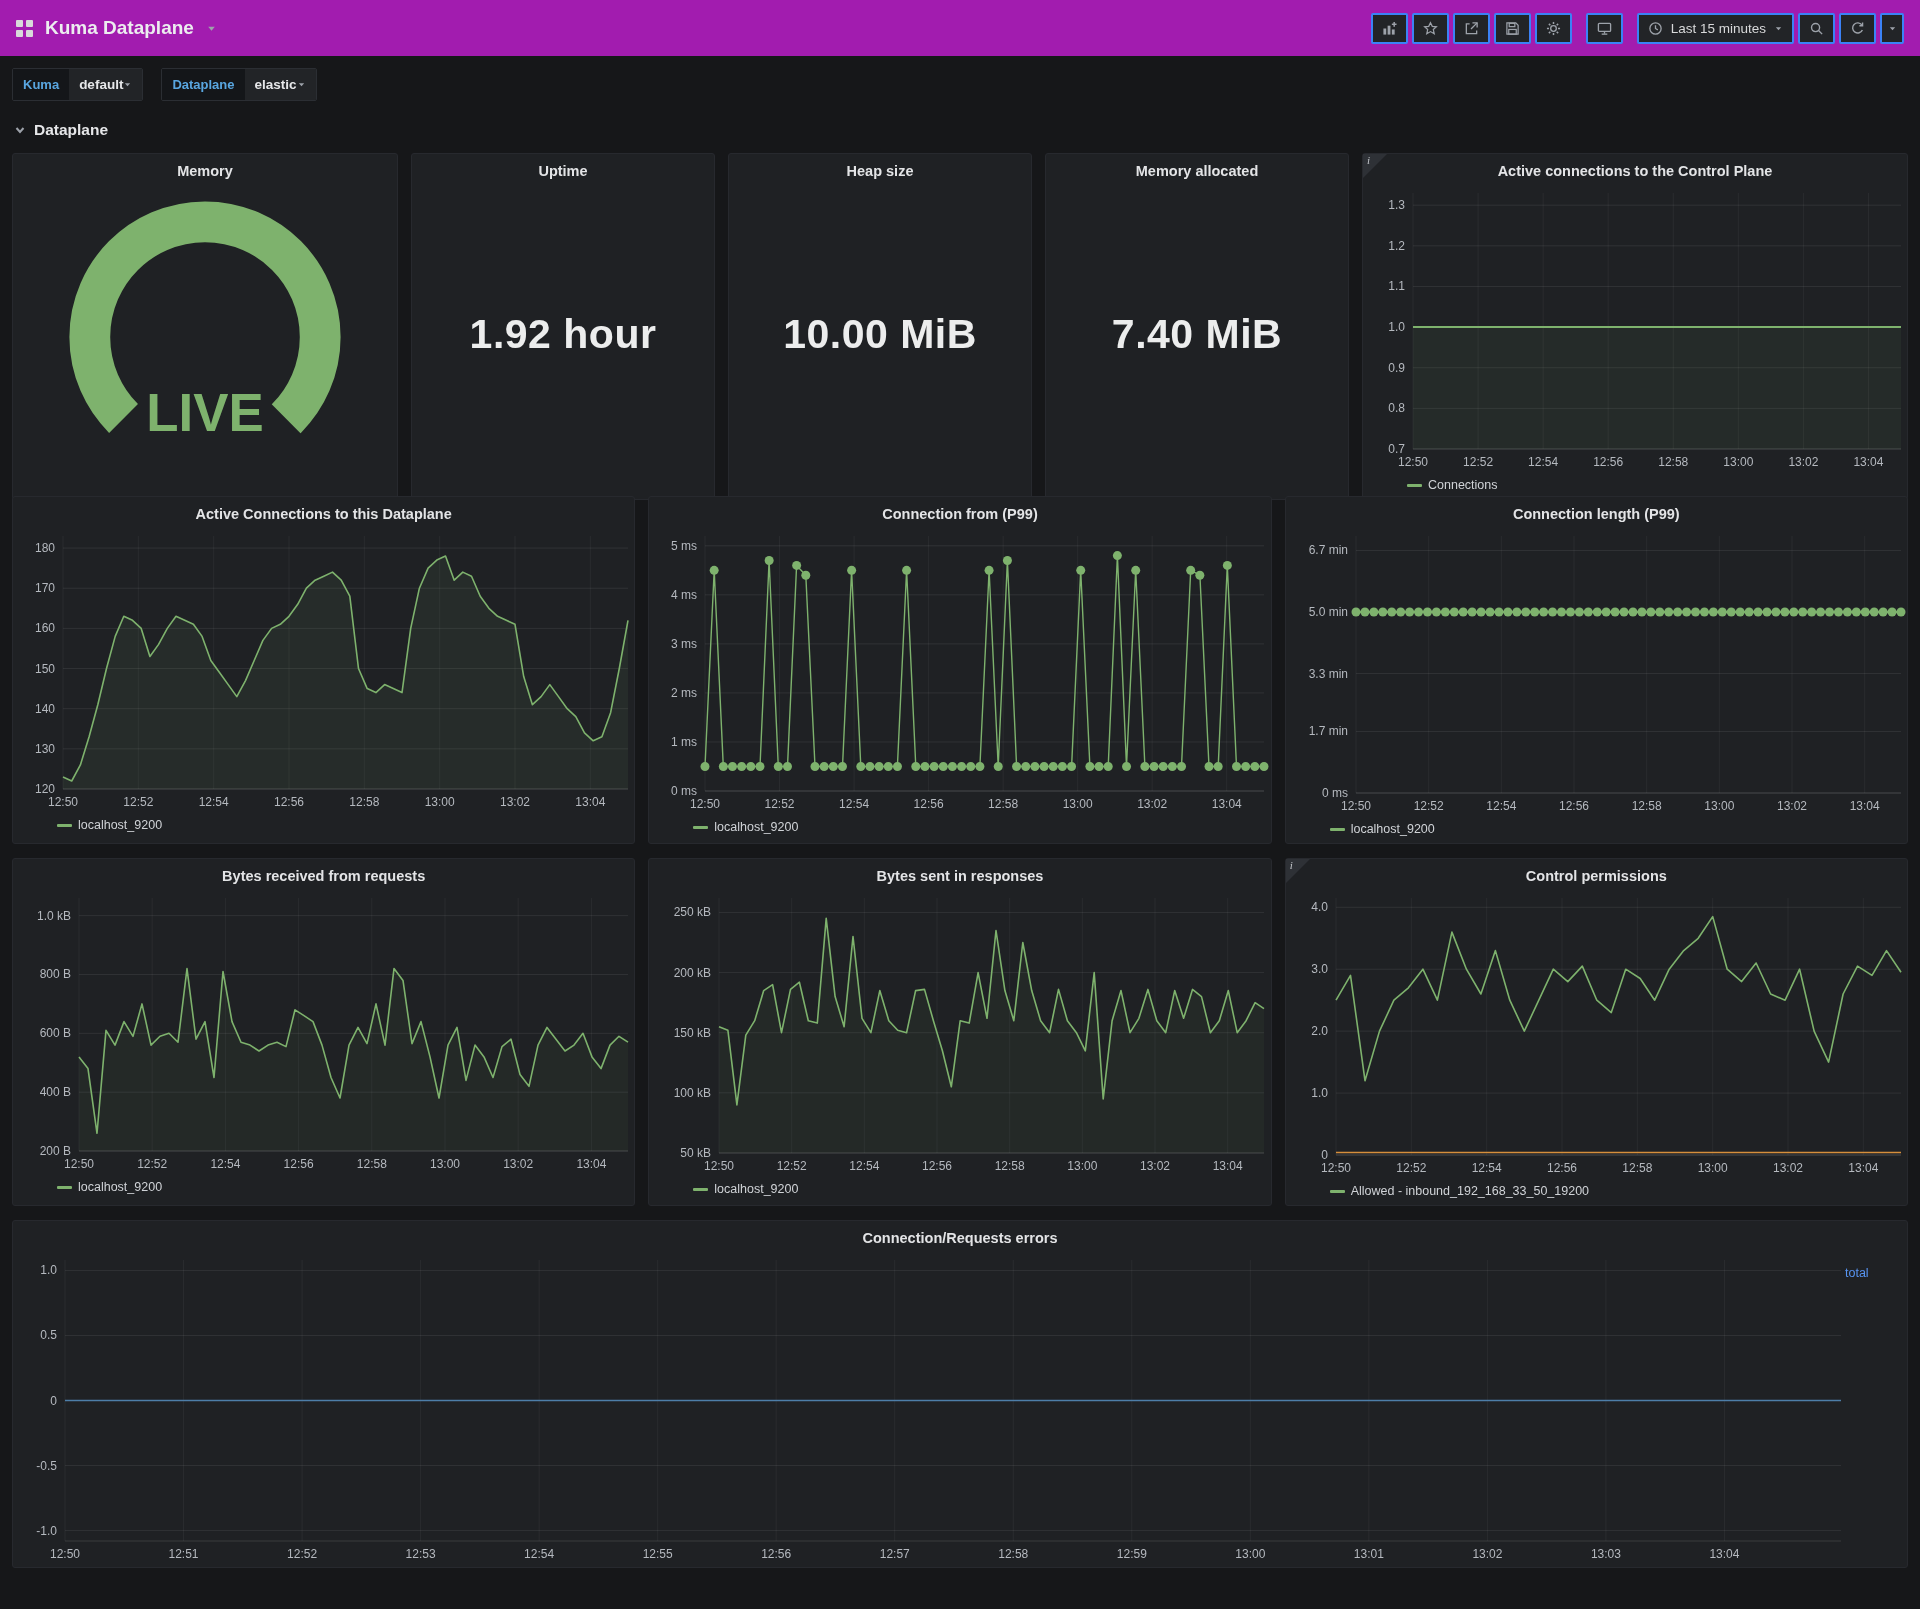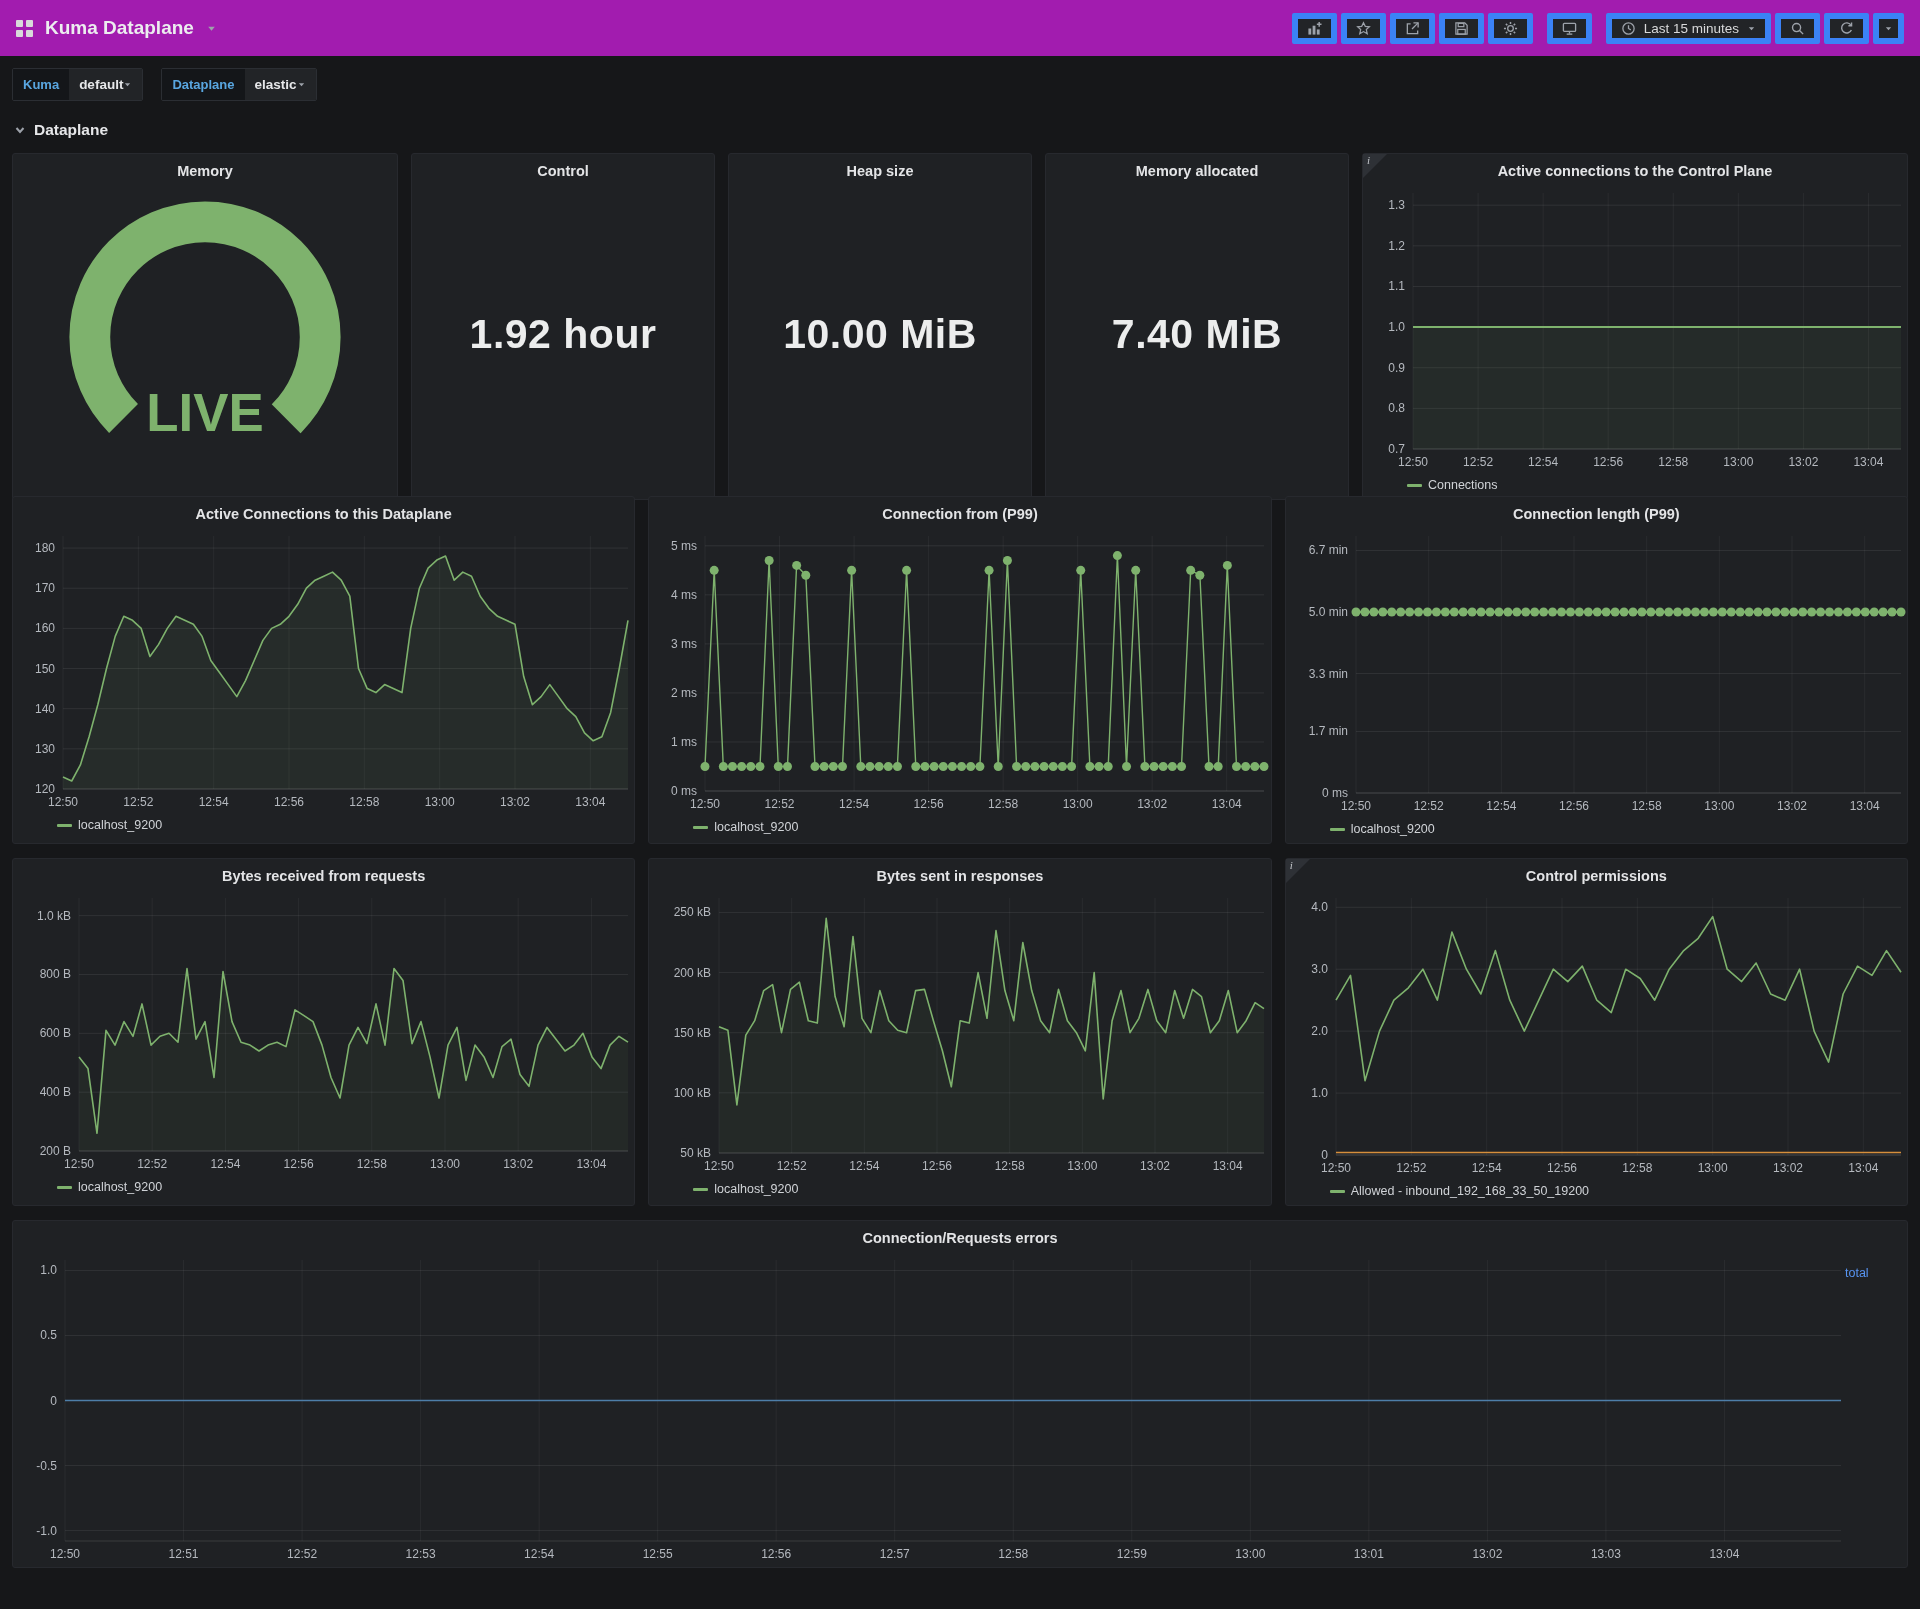--- a/index.html
+++ b/index.html
@@ -9,21 +9,21 @@
   
   .navbar{display:flex;justify-content:space-between;align-items:center;height:56px;padding:0 16px;background:#a21caf}
   .nav-left{display:flex;align-items:center;gap:12px}
   .apps-icon{display:grid;grid-template-columns:7px 7px;gap:3px;cursor:pointer}
   .apps-icon i{width:7px;height:7px;background:#d8d9da;border-radius:1px;display:block}
   .dash-title{font-size:19px;font-weight:700;color:#ecedef;cursor:pointer}
   .title-caret{color:#9da2aa;display:inline-flex;width:11px}
   .nav-right{display:flex;align-items:center;gap:14px}
   .btn-group{display:flex;gap:4px}
   .navbtn{display:inline-flex;align-items:center;gap:8px;height:31px;min-width:36px;justify-content:center;
-    background:#222427;border:6px solid #3b82f6;border-radius:2px;color:#9da2aa;cursor:pointer;padding:0 9px;
+    background:#222427;border:2px solid #3b82f6;border-radius:2px;color:#9da2aa;cursor:pointer;padding:0 9px;
     font-family:"Liberation Sans",sans-serif}
   .navbtn svg.ic{width:15px;height:15px;display:block}
   .navbtn .lbl{font-size:13.5px;color:#d8d9da;white-space:nowrap}
   .caret-btn{min-width:24px;padding:0 5px}
 
   
   .submenu{display:flex;gap:18px;padding:12px 12px 6px 12px;align-items:center}
   .variable{display:flex;align-items:stretch;height:33px;border:1px solid #2b2e33;border-radius:2px;overflow:hidden}
   .var-label{display:flex;align-items:center;padding:0 10px;background:#141619;color:var(--label_blue,#59A6E0);
     font-size:13px;font-weight:600}
@@ -204,21 +204,21 @@
       <h2 class="panel-title">Memory</h2>
       <div class="gauge-wrap">
         <svg viewBox="0 0 300 252">
           <circle cx="150" cy="126" r="96" fill="none" stroke="var(--green,#7EB26D)" stroke-width="34" stroke-dasharray="452.39 150.80" transform="rotate(135 150 126)"></circle>
           <text x="150" y="204" text-anchor="middle" class="gauge-text">LIVE</text>
         </svg>
       </div>
     </section>
 
     <section class="panel">
-      <h2 class="panel-title">Control</h2>
+      <h2 class="panel-title">Uptime</h2>
       <div class="stat-body">
           <div class="stat-value">1.92 hour</div>
         </div>
     </section>
 
     <section class="panel">
       <h2 class="panel-title">Heap size</h2>
       <div class="stat-body">
           <div class="stat-value">10.00 MiB</div>
         </div>

